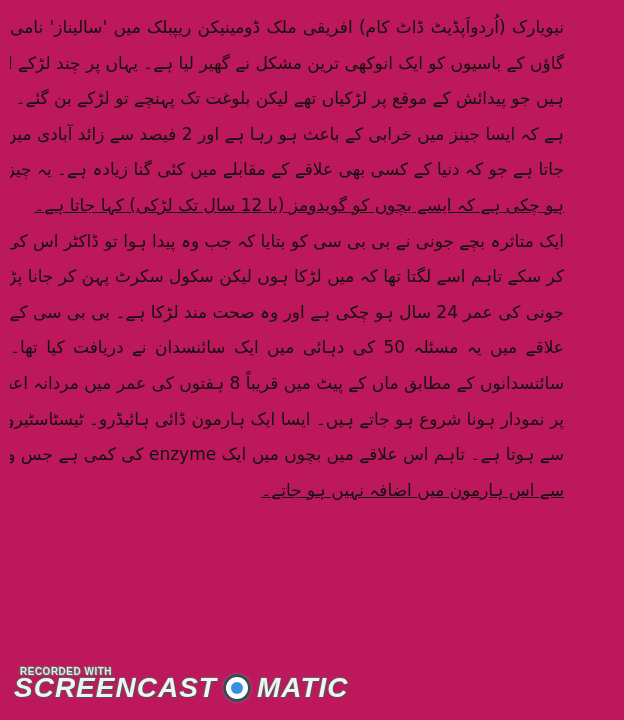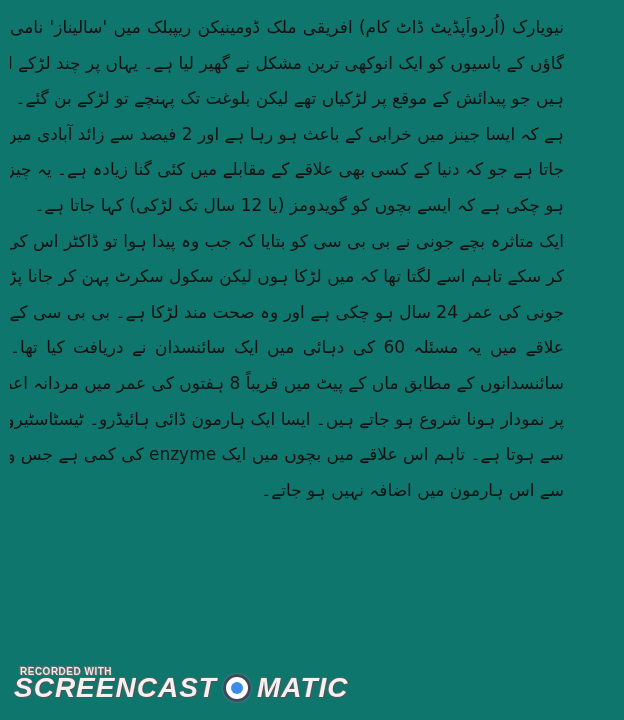--- a/index.html
+++ b/index.html
@@ -7,21 +7,21 @@
       padding: 0;
       width: 624px;
       height: 720px;
       background: #ffffff;
       overflow: hidden;
     }
     .page {
       position: relative;
       width: 624px;
       height: 720px;
-      background: #0f766e;
+      background: #be185d;
     }
     .article {
       position: absolute;
       left: 10px;
       top: 10px;
       width: 554px;
       direction: rtl;
       text-align: justify;
       font-family: "DejaVu Sans", sans-serif;
       font-size: 17px;
@@ -32,20 +32,21 @@
       height: 35.6px;
       line-height: 35.6px;
       white-space: nowrap;
       text-align-last: justify;
       text-align: justify;
       overflow: hidden;
       filter: blur(0.25px);
     }
     .line.short {
       text-align-last: right;
+      text-decoration: underline;
     }
     .watermark {
       position: absolute;
       left: 14px;
       top: 658px;
       width: 250px;
       height: 50px;
       font-family: "Liberation Sans", sans-serif;
     }
     .wm-recorded {
@@ -100,21 +101,21 @@
   <div class="article">
     <span class="line">نیویارک (اُردواَپڈیٹ ڈاٹ کام) افریقی ملک ڈومینیکن ریپبلک میں 'سالیناز' نامی</span>
     <span class="line">گاؤں کے باسیوں کو ایک انوکھی ترین مشکل نے گھیر لیا ہے۔ یہاں پر چند لڑکے ایسے</span>
     <span class="line">ہیں جو پیدائش کے موقع پر لڑکیاں تھے لیکن بلوغت تک پہنچے تو لڑکے بن گئے۔ بتایا گیا</span>
     <span class="line">ہے کہ ایسا جینز میں خرابی کے باعث ہو رہا ہے اور 2 فیصد سے زائد آبادی میں یہ مسئلہ پایا</span>
     <span class="line">جاتا ہے جو کہ دنیا کے کسی بھی علاقے کے مقابلے میں کئی گنا زیادہ ہے۔ یہ چیز اتنی عام</span>
     <span class="line short">ہو چکی ہے کہ ایسے بچوں کو گویدومز (یا 12 سال تک لڑکی) کہا جاتا ہے۔</span>
     <span class="line">ایک متاثرہ بچے جونی نے بی بی سی کو بتایا کہ جب وہ پیدا ہوا تو ڈاکٹر اس کی جنس کا تعین نہ</span>
     <span class="line">کر سکے تاہم اسے لگتا تھا کہ میں لڑکا ہوں لیکن سکول سکرٹ پہن کر جانا پڑتا تھا۔ اب</span>
     <span class="line">جونی کی عمر 24 سال ہو چکی ہے اور وہ صحت مند لڑکا ہے۔ بی بی سی کے مطابق اس</span>
-    <span class="line">علاقے میں یہ مسئلہ 60 کی دہائی میں ایک سائنسدان نے دریافت کیا تھا۔</span>
+    <span class="line">علاقے میں یہ مسئلہ 50 کی دہائی میں ایک سائنسدان نے دریافت کیا تھا۔</span>
     <span class="line">سائنسدانوں کے مطابق ماں کے پیٹ میں قریباً 8 ہفتوں کی عمر میں مردانہ اعضاء بچوں</span>
     <span class="line">پر نمودار ہونا شروع ہو جاتے ہیں۔ ایسا ایک ہارمون ڈائی ہائیڈرو۔ ٹیسٹاسٹیرون کی وجہ</span>
     <span class="line">سے ہوتا ہے۔ تاہم اس علاقے میں بچوں میں ایک enzyme کی کمی ہے جس وجہ</span>
     <span class="line short">سے اس ہارمون میں اضافہ نہیں ہو جاتے۔</span>
   </div>
 
   <div class="watermark">
     <div class="wm-recorded">RECORDED WITH</div>
     <div class="wm-row">
       <span class="wm-word">SCREENCAST</span>

